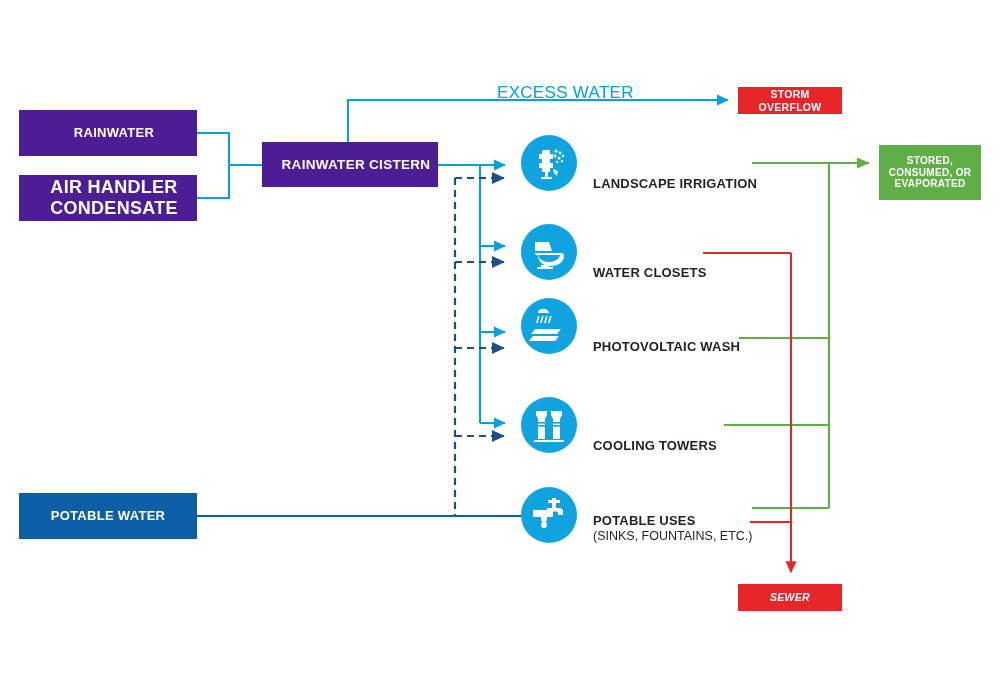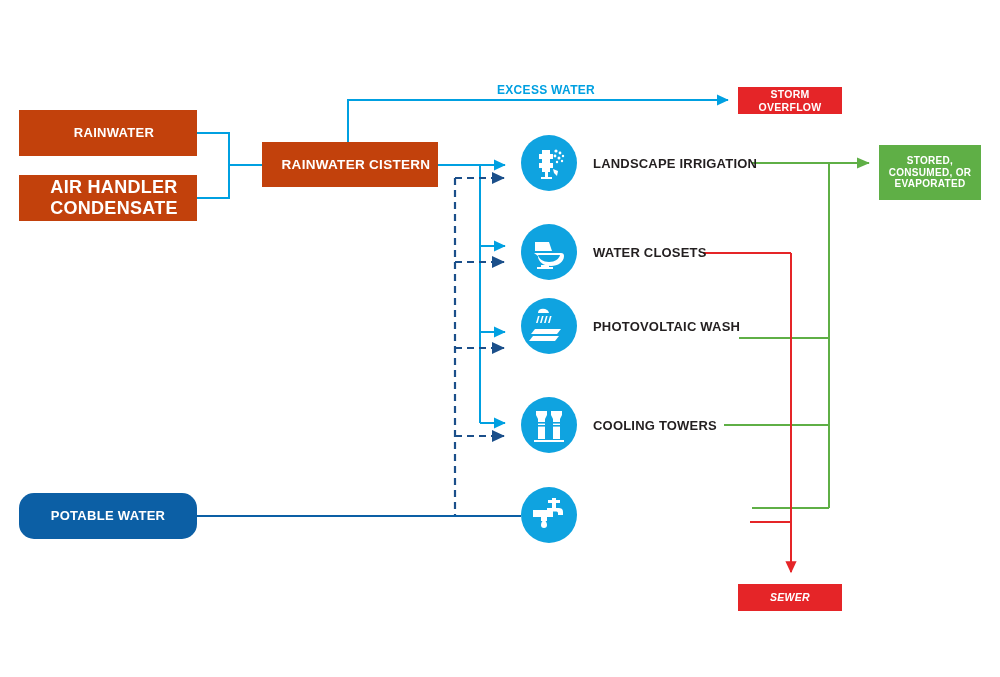--- a/index.html
+++ b/index.html
@@ -32,22 +32,22 @@
     display: flex;
     align-items: center;
     justify-content: center;
     text-align: center;
     color: #ffffff;
     font-weight: bold;
     letter-spacing: 0.3px;
     box-sizing: border-box;
     line-height: 1.18;
   }
-  .box-lightblue { background: #c2410c; padding-left: 12px; }
-  .box-darkblue  { background: #0c5fa5; border-radius: 15px; }
+  .box-lightblue { background: #4c1d95; padding-left: 12px; }
+  .box-darkblue  { background: #0c5fa5; }
   .box-red       { background: #e52528; }
   .box-green     { background: #5faf46; }
 
   #box-rainwater {
     left: 19px; top: 110px; width: 178px; height: 46px;
     font-size: 13px;
   }
   #box-air-handler {
     left: 19px; top: 175px; width: 178px; height: 46px;
     font-size: 18px;
@@ -72,21 +72,21 @@
   #box-sewer {
     left: 738px; top: 584px; width: 104px; height: 27px;
     font-size: 10.5px;
     font-style: italic;
   }
 
   
   .use-row {
     position: absolute;
     display: flex;
-    align-items: center;
+    align-items: flex-end;
     left: 521px;
   }
   .use-icon {
     width: 56px;
     height: 56px;
     border-radius: 50%;
     background: #0fa3e0;
     flex: 0 0 auto;
     position: relative;
   }
@@ -112,22 +112,22 @@
 
   #row-landscape   { top: 135px; }
   #row-closets     { top: 224px; }
   #row-pv          { top: 298px; }
   #row-cooling     { top: 397px; }
   #row-potable     { top: 487px; }
 
   
   .flow-label {
     position: absolute;
-    font-size: 12px;
-    font-weight: bold;
+    font-size: 17px;
+    font-weight: normal;
     letter-spacing: 0.3px;
     white-space: nowrap;
   }
   #label-excess-water {
     left: 497px; top: 83px;
     color: #00a0e1;
   }
 </style>
 </head>
 <body>
@@ -330,15 +330,19 @@
         <g fill="#ffffff">
           <path d="M31 11 h4 v10 h-4 z"></path>
           <path d="M27 13 h12 v3 h-12 z"></path>
           <path d="M12 23 h20 v7 h-20 z"></path>
           <path d="M26 21 h12 a4 4 0 0 1 4 4 v3 h-5 v-2 a1.5 1.5 0 0 0 -1.5 -1.5 h-9.5 z"></path>
           <path d="M20 30 h6 v4 h-6 z"></path>
           <path d="M20 38 c0 -3 3 -6 3 -6 c0 0 3 3 3 6 a3 3 0 0 1 -6 0 z"></path>
         </g>
       </svg>
     </div>
+    <div class="use-text">
+      <div class="use-label">POTABLE USES</div>
+      <div class="use-sub">(SINKS, FOUNTAINS, ETC.)</div>
+    </div>
   </div>
 
 </div>
 
 </body></html>

